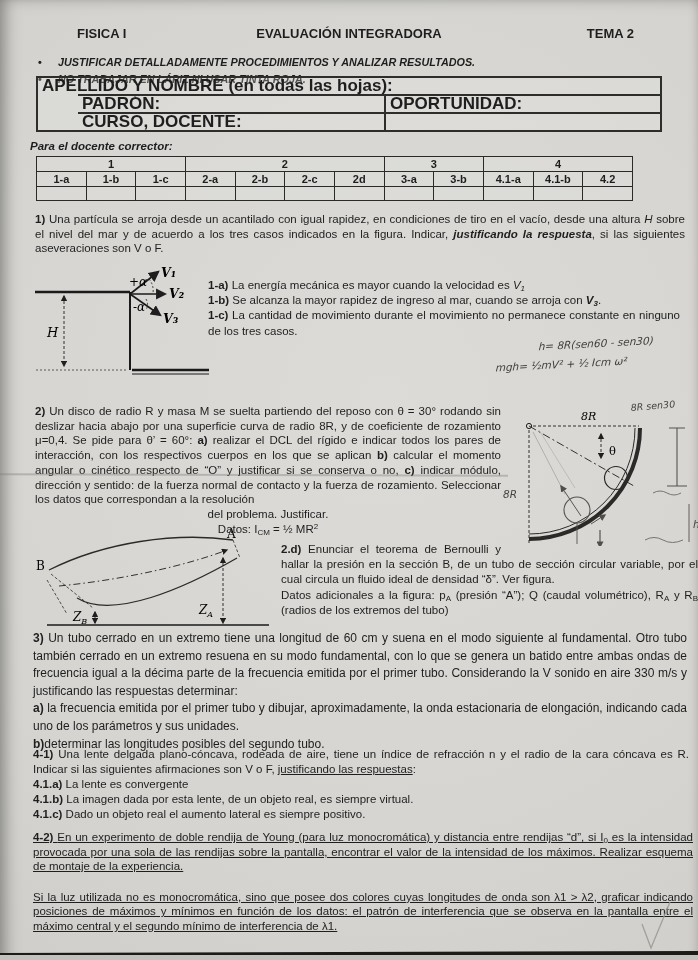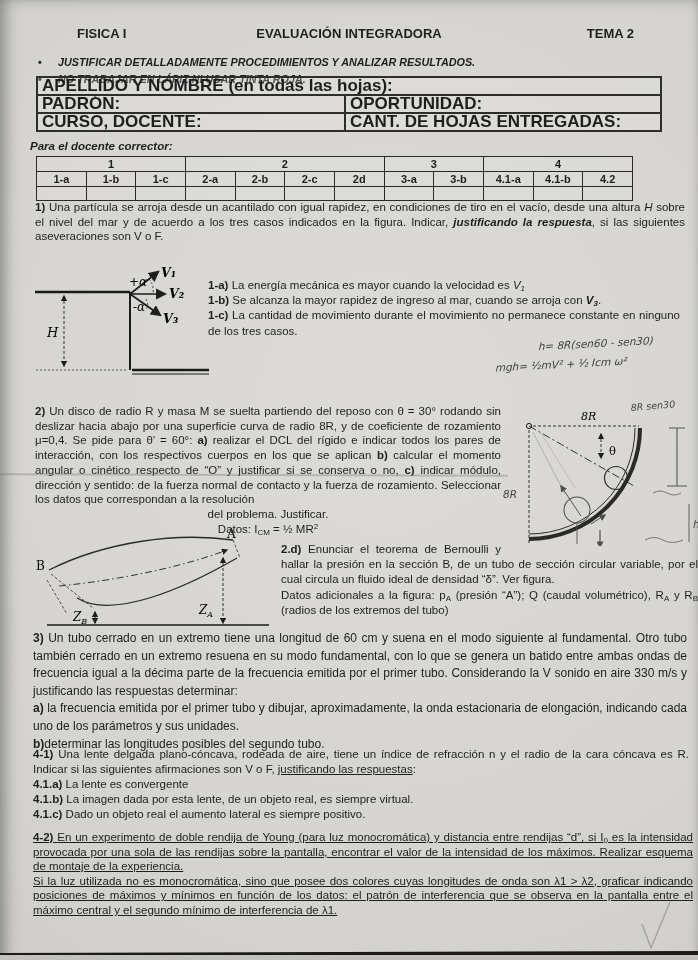--- a/index.html
+++ b/index.html
@@ -23,34 +23,34 @@
   
   .bullets{top:56px;left:38px;width:620px;font-size:10.8px;font-weight:bold;font-style:italic;}
   .bullets .line{display:flex;margin-bottom:4.5px;}
   .bullets .dot{width:20px;font-style:normal;}
 
   
   .itab{top:76px;left:36px;width:622px;border:2px solid #2e2d2b;font-weight:bold;font-size:17px;background:rgba(235,234,231,.25);}
   .ir{height:16px;line-height:16px;padding:0;border-top:2px solid #2e2d2b;white-space:nowrap;overflow:hidden;}
   .ir:first-child{border-top:none;}
   .ir .pad{padding-left:4px;display:inline-block;}
-  .ir.two{display:flex;}
+  .ir.two{display:flex;margin-left:40px;}
   .ir.two .c1{width:302px;border-right:2px solid #2e2d2b;padding-left:4px;}
   .ir.two .c2{flex:1;padding-left:4px;}
 
   .corr-label{top:140px;left:30px;font-weight:bold;font-style:italic;font-size:11.5px;}
 
   
   .ctab{top:156px;left:36px;width:597px;border-collapse:collapse;table-layout:fixed;font-size:11px;font-weight:bold;background:rgba(235,234,231,.2);}
   .ctab td{border:1.5px solid #2b2a28;text-align:center;height:14px;padding:0;}
   .ctab tr.empty td{height:13px;}
 
   
   .para{font-size:11.5px;line-height:14.7px;text-align:justify;}
-  .p1{top:200px;left:35px;width:650px;}
+  .p1{top:212px;left:35px;width:650px;}
   .items1{top:278px;left:208px;width:472px;}
   .items1 .para{text-align:justify;line-height:15.2px;}
 
   
   .hw{font-family:"DejaVu Sans", sans-serif;font-style:italic;color:#3f3e3c;}
   .hw-notes{top:334px;left:496px;width:205px;font-size:10.5px;line-height:19px;transform:rotate(-3deg) skewX(-6deg);}
   .hw-notes .l1{padding-left:42px;white-space:nowrap;}
   .hw-notes .l2{white-space:nowrap;}
 
   
@@ -62,21 +62,21 @@
   .tubewrap{float:left;width:240px;height:100px;margin:-8px 6px 0 0;}
   .p2d{margin-top:6px;}
   .p2d2{margin-top:2px;}
 
   .p3{top:630px;left:33px;width:654px;}
   .p3 .para{font-size:12px;line-height:17.6px;}
   .p41{top:747px;left:33px;width:656px;}
   .p41 .para{line-height:15.1px;}
   .p42{top:830px;left:33px;width:660px;text-decoration:underline;}
   .p42 .para{line-height:14.6px;}
-  .p42 .second{margin-top:0;}
+  .p42 .second{margin-top:16px;}
 
   .pencil-line{top:474px;left:0;width:508px;height:2px;background:rgba(128,126,122,.4);transform:rotate(.15deg);}
   .bottom-line{top:952px;left:0;width:698px;height:3.5px;background:#1c1b1a;transform:rotate(-.15deg);}
   .below-line{top:955px;left:0;width:698px;height:5px;background:#c2c1be;}
   .checkmark{top:898px;left:636px;}
 
   svg text{font-family:"DejaVu Serif", serif;}
   svg .hwt{font-family:"DejaVu Sans", sans-serif;font-style:italic;fill:#45443f;}
 </style>
 </head>
@@ -113,21 +113,20 @@
   </div>
 
   <div class="abs itab">
     <div class="ir"><span class="pad">APELLIDO Y NOMBRE (en todas las hojas):</span></div>
     <div class="ir two">
       <span class="c1">PADRÓN:</span>
       <span class="c2">OPORTUNIDAD:</span>
     </div>
     <div class="ir two">
       <span class="c1">CURSO, DOCENTE:</span>
-      <span class="c2">CANT. DE HOJAS ENTREGADAS:</span>
     </div>
   </div>
 
   <div class="abs corr-label">Para el docente corrector:</div>
 
   <table class="abs ctab">
     <tbody>
         <tr>
       <td colspan="3">1</td>
       <td colspan="4">2</td>

